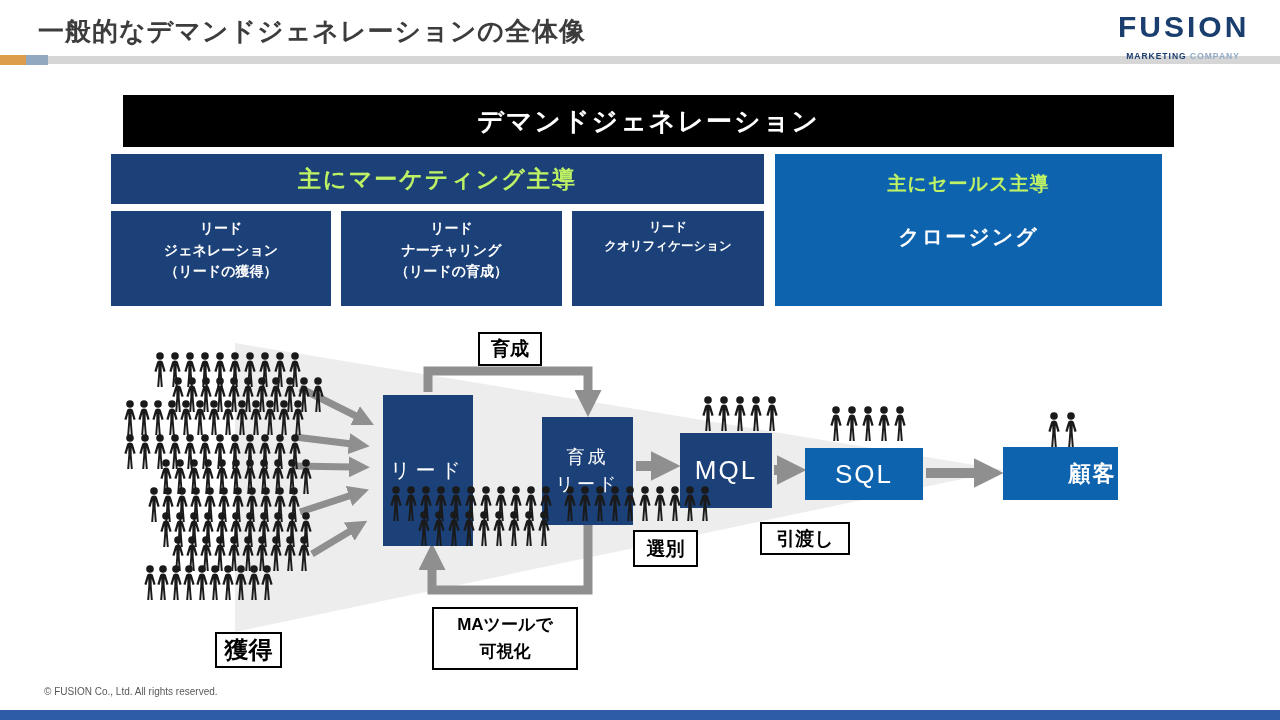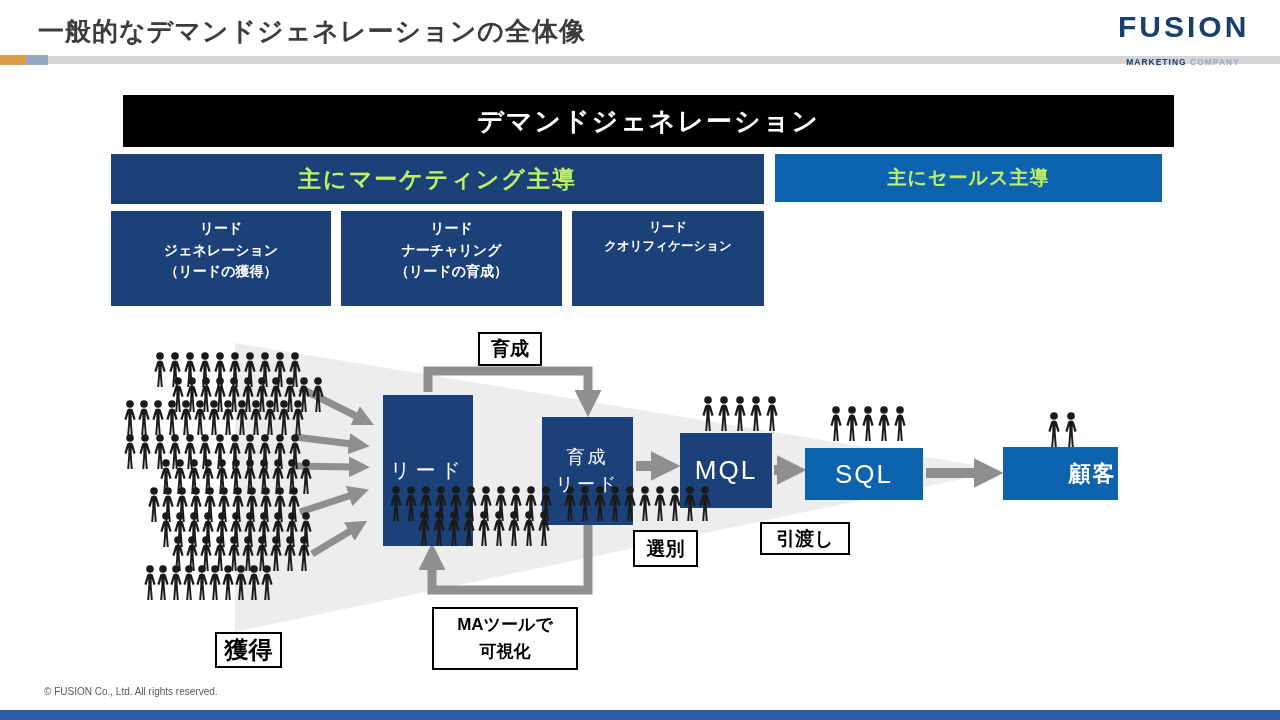--- a/index.html
+++ b/index.html
@@ -7,30 +7,30 @@
   .slide{position:relative;width:1280px;height:720px;background:#ffffff;overflow:hidden;}
   .abs{position:absolute;}
 
   
   .title{left:38px;top:14px;font-size:26px;font-weight:bold;color:#3c3c3c;letter-spacing:1px;}
   .rule{left:0;top:56px;width:1280px;height:8px;background:#d6d6d6;}
   .rule-orange{left:0;top:55px;width:26px;height:10px;background:#dc9e4c;}
   .rule-steel{left:26px;top:55px;width:22px;height:10px;background:#92a8bf;}
   .logo{left:1118px;top:10px;width:130px;text-align:center;}
   .logo-name{font-size:30px;font-weight:800;color:#1a3e6e;letter-spacing:3px;line-height:34px;}
-  .logo-tag{font-size:8.5px;letter-spacing:1px;margin-top:13px;}
+  .logo-tag{font-size:8.5px;letter-spacing:1px;margin-top:7px;}
   .logo-tag .b{color:#1a3e6e;font-weight:bold;}
   .logo-tag .l{color:#93abc7;font-weight:bold;}
 
   
   .banner{left:111px;top:95px;width:1051px;height:52px;background:#000000;color:#fff;
           display:flex;align-items:center;justify-content:center;font-size:26px;font-weight:bold;letter-spacing:2px;margin-left:12px;}
   .bar{color:#bef264;display:flex;align-items:center;justify-content:center;font-weight:bold;font-family:Liberation Mono, monospace;}
   .bar-mkt{left:111px;top:154px;width:653px;height:50px;background:#1b4178;font-size:23px;letter-spacing:2px;}
-  .bar-sales{left:775px;top:154px;width:387px;height:48px;background:#0e63ae;font-size:19px;letter-spacing:1px;}
+  .bar-sales{left:775px;top:154px;width:387px;height:60px;background:#0e63ae;font-size:19px;letter-spacing:1px;}
   .stage{background:#1b4178;color:#fff;text-align:center;font-weight:bold;font-size:14px;line-height:1.55;padding-top:7px;box-sizing:border-box;}
   .stage.small{font-size:12.5px;}
   .stage1{left:111px;top:211px;width:220px;height:95px;}
   .stage2{left:341px;top:211px;width:221px;height:95px;}
   .stage3{left:572px;top:211px;width:192px;height:95px;}
   .closing{left:775px;top:211px;width:387px;height:95px;background:#0e63ae;color:#fff;
            text-align:center;font-weight:bold;font-size:21px;letter-spacing:2px;padding-top:12px;box-sizing:border-box;}
 
   
   svg.diagram{left:0;top:0;width:1280px;height:720px;}
@@ -86,20 +86,21 @@
   </div>
   <div class="abs stage stage2">
     <div>リード</div>
     <div>ナーチャリング</div>
     <div>（リードの育成）</div>
   </div>
   <div class="abs stage small stage3">
     <div>リード</div>
     <div>クオリフィケーション</div>
   </div>
+  <div class="abs closing">クロージング</div>
 
   <svg class="abs diagram" viewBox="0 0 1280 720">
     <defs>
       <marker id="ah" viewBox="0 0 10 10" refX="1.5" refY="5" markerWidth="3" markerHeight="3" orient="auto" markerUnits="strokeWidth">
         <path d="M0 0 L10 5 L0 10 z" fill="#8f8f8f"></path>
       </marker>
       <symbol id="person" viewBox="0 0 20 44">
         <circle class="person" cx="10" cy="5" r="4.8"></circle>
         <path class="person" d="M10 10.8 c2.5 0 3.4 1.2 3.9 2.8 l3.2 10.5 -2.7 0.9 -2.3 -7.6 0 8.6 1.4 18 -2.5 0 -1 -14 -1 14 -2.5 0 1.4 -18 0 -8.6 -2.3 7.6 -2.7 -0.9 3.2 -10.5 c0.5 -1.6 1.4 -2.8 3.9 -2.8 z"></path>
       </symbol>

